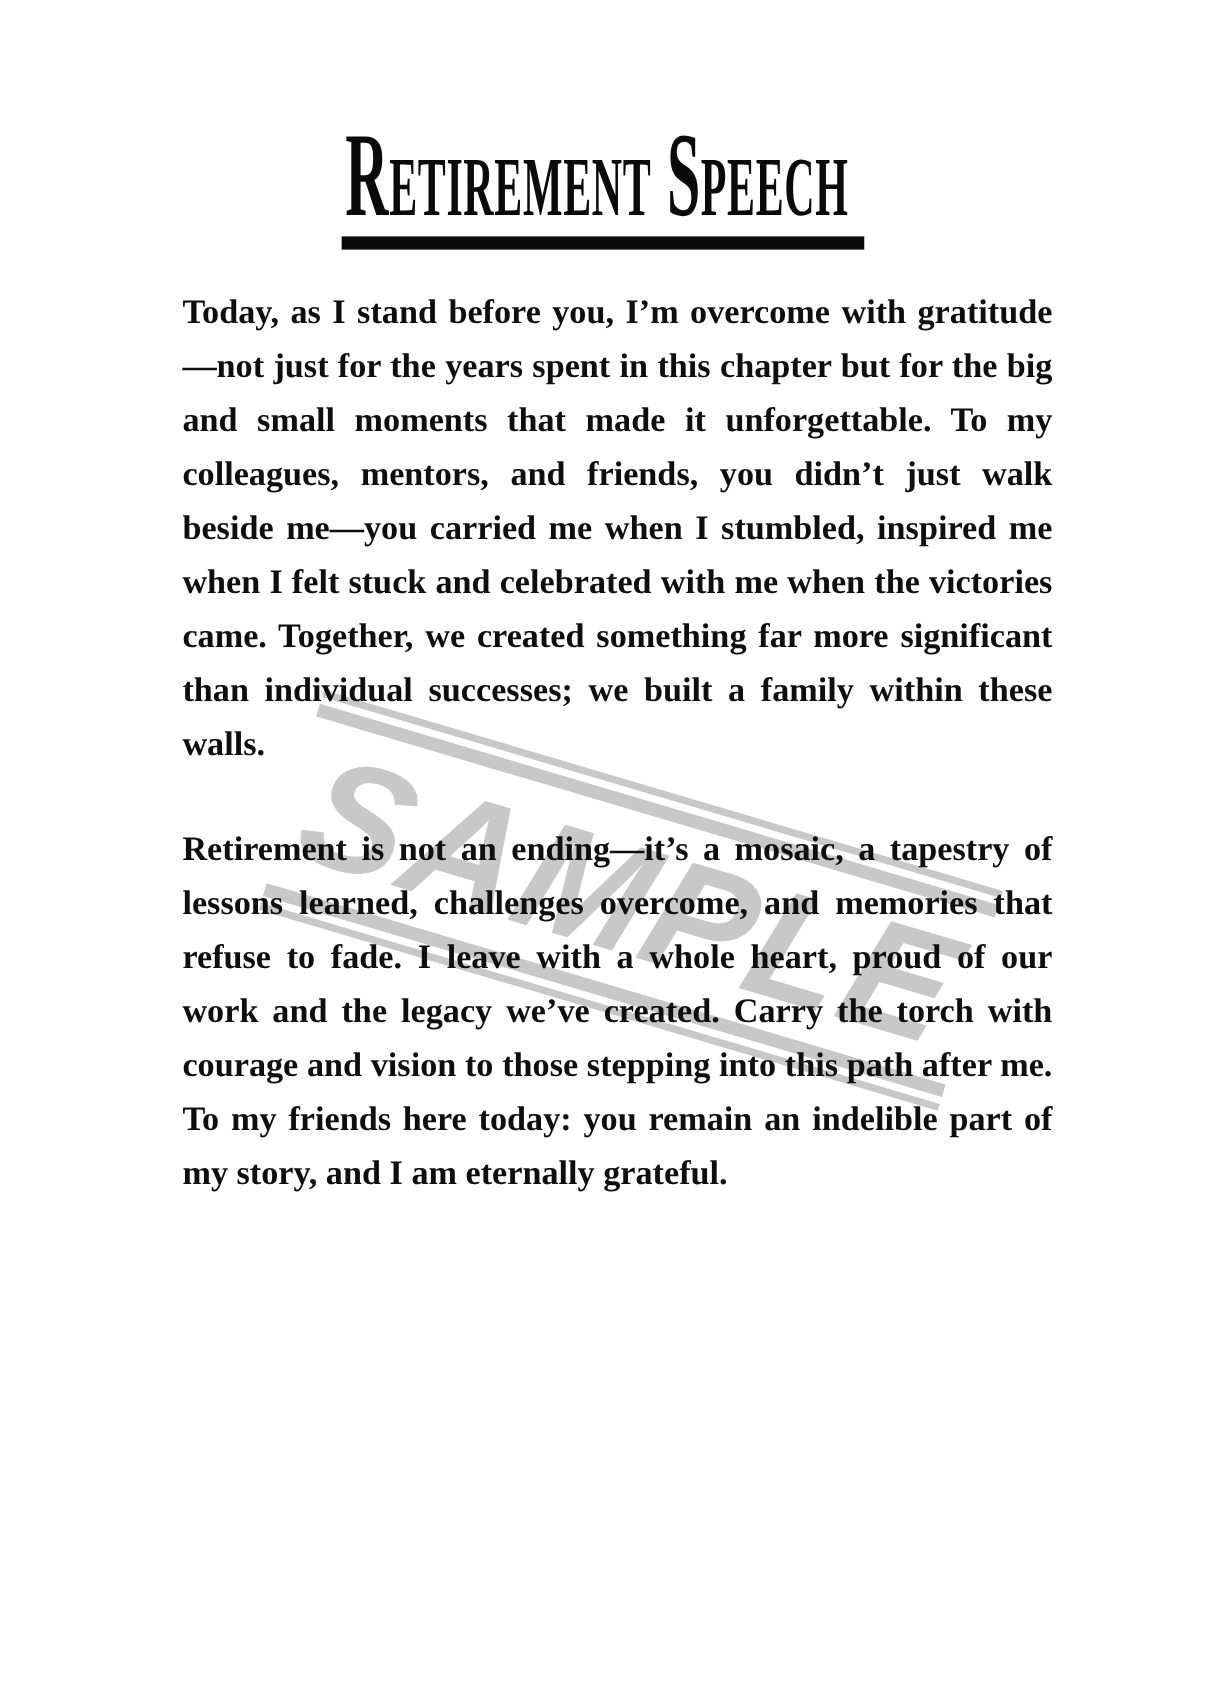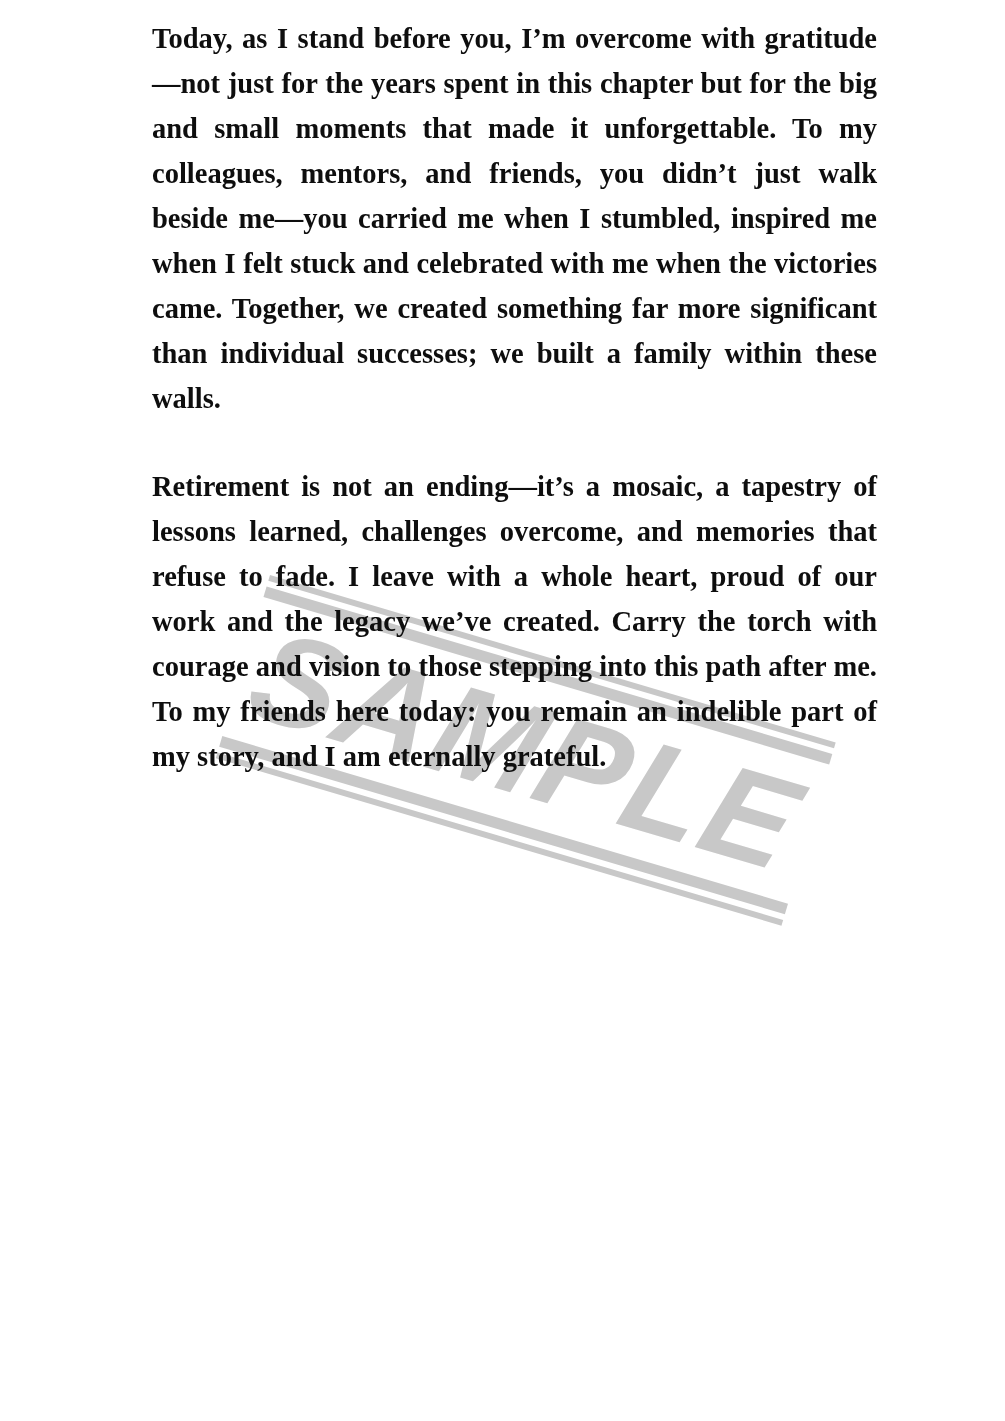--- a/index.html
+++ b/index.html
@@ -38,21 +38,22 @@
     transform-origin: 50% 50%;
     border-bottom: 11px solid #0a0a0a;
     padding: 0 26px 1px 6px;
     white-space: nowrap;
   }
 
   
   .content {
     position: relative;
     z-index: 2;
-    margin: 16px 128px 0 152px;
+    margin: 0 128px 0 152px;
+    padding-top: 30px;
   }
   .content p {
     margin: 0 0 43px 0;
     font-size: 28.5px;
     line-height: 45px;
     font-weight: 700;
     color: #0e0e0e;
     text-align: justify;
   }
 
@@ -94,19 +95,24 @@
 <div class="page">
 
   <div class="watermark">
     <div class="stamp-line l1"></div>
     <div class="stamp-line l2"></div>
     <div class="stamp-text">SAMPLE</div>
     <div class="stamp-line l3"></div>
     <div class="stamp-line l4"></div>
   </div>
 
+  <div class="title-block">
+    <h1 class="title">
+      <span class="title-text">Retirement Speech</span>
+    </h1>
+  </div>
 
   <div class="content">
     <p>Today, as I stand before you, I’m overcome with gratitude —not just for the years spent in this chapter but for the big and small moments that made it unforgettable. To my colleagues, mentors, and friends, you didn’t just walk beside me—you carried me when I stumbled, inspired me when I felt stuck and celebrated with me when the victories came. Together, we created something far more significant than individual successes; we built a family within these walls.</p>
     <p>Retirement is not an ending—it’s a mosaic, a tapestry of lessons learned, challenges overcome, and memories that refuse to fade. I leave with a whole heart, proud of our work and the legacy we’ve created. Carry the torch with courage and vision to those stepping into this path after me. To my friends here today: you remain an indelible part of my story, and I am eternally grateful.</p>
   </div>
 
 </div>
 
 </body></html>

